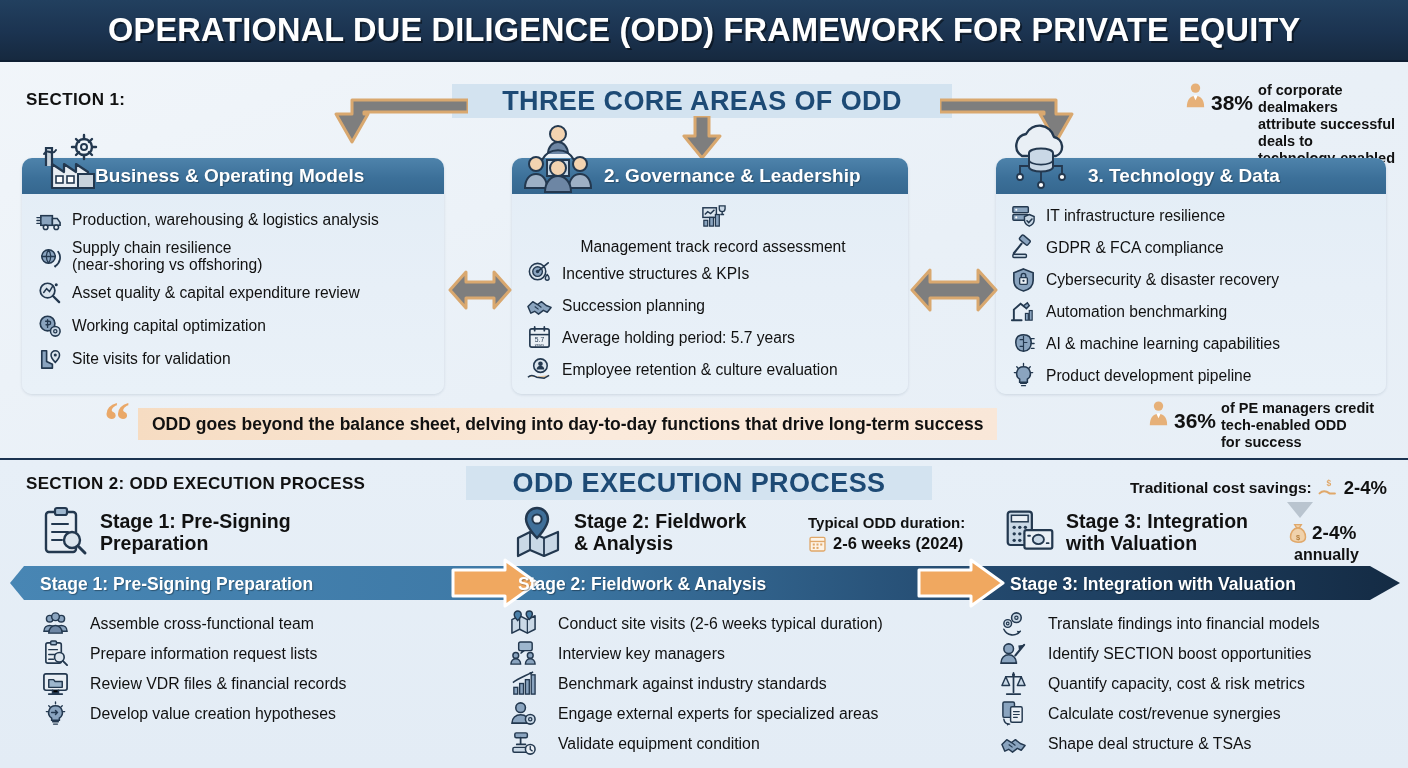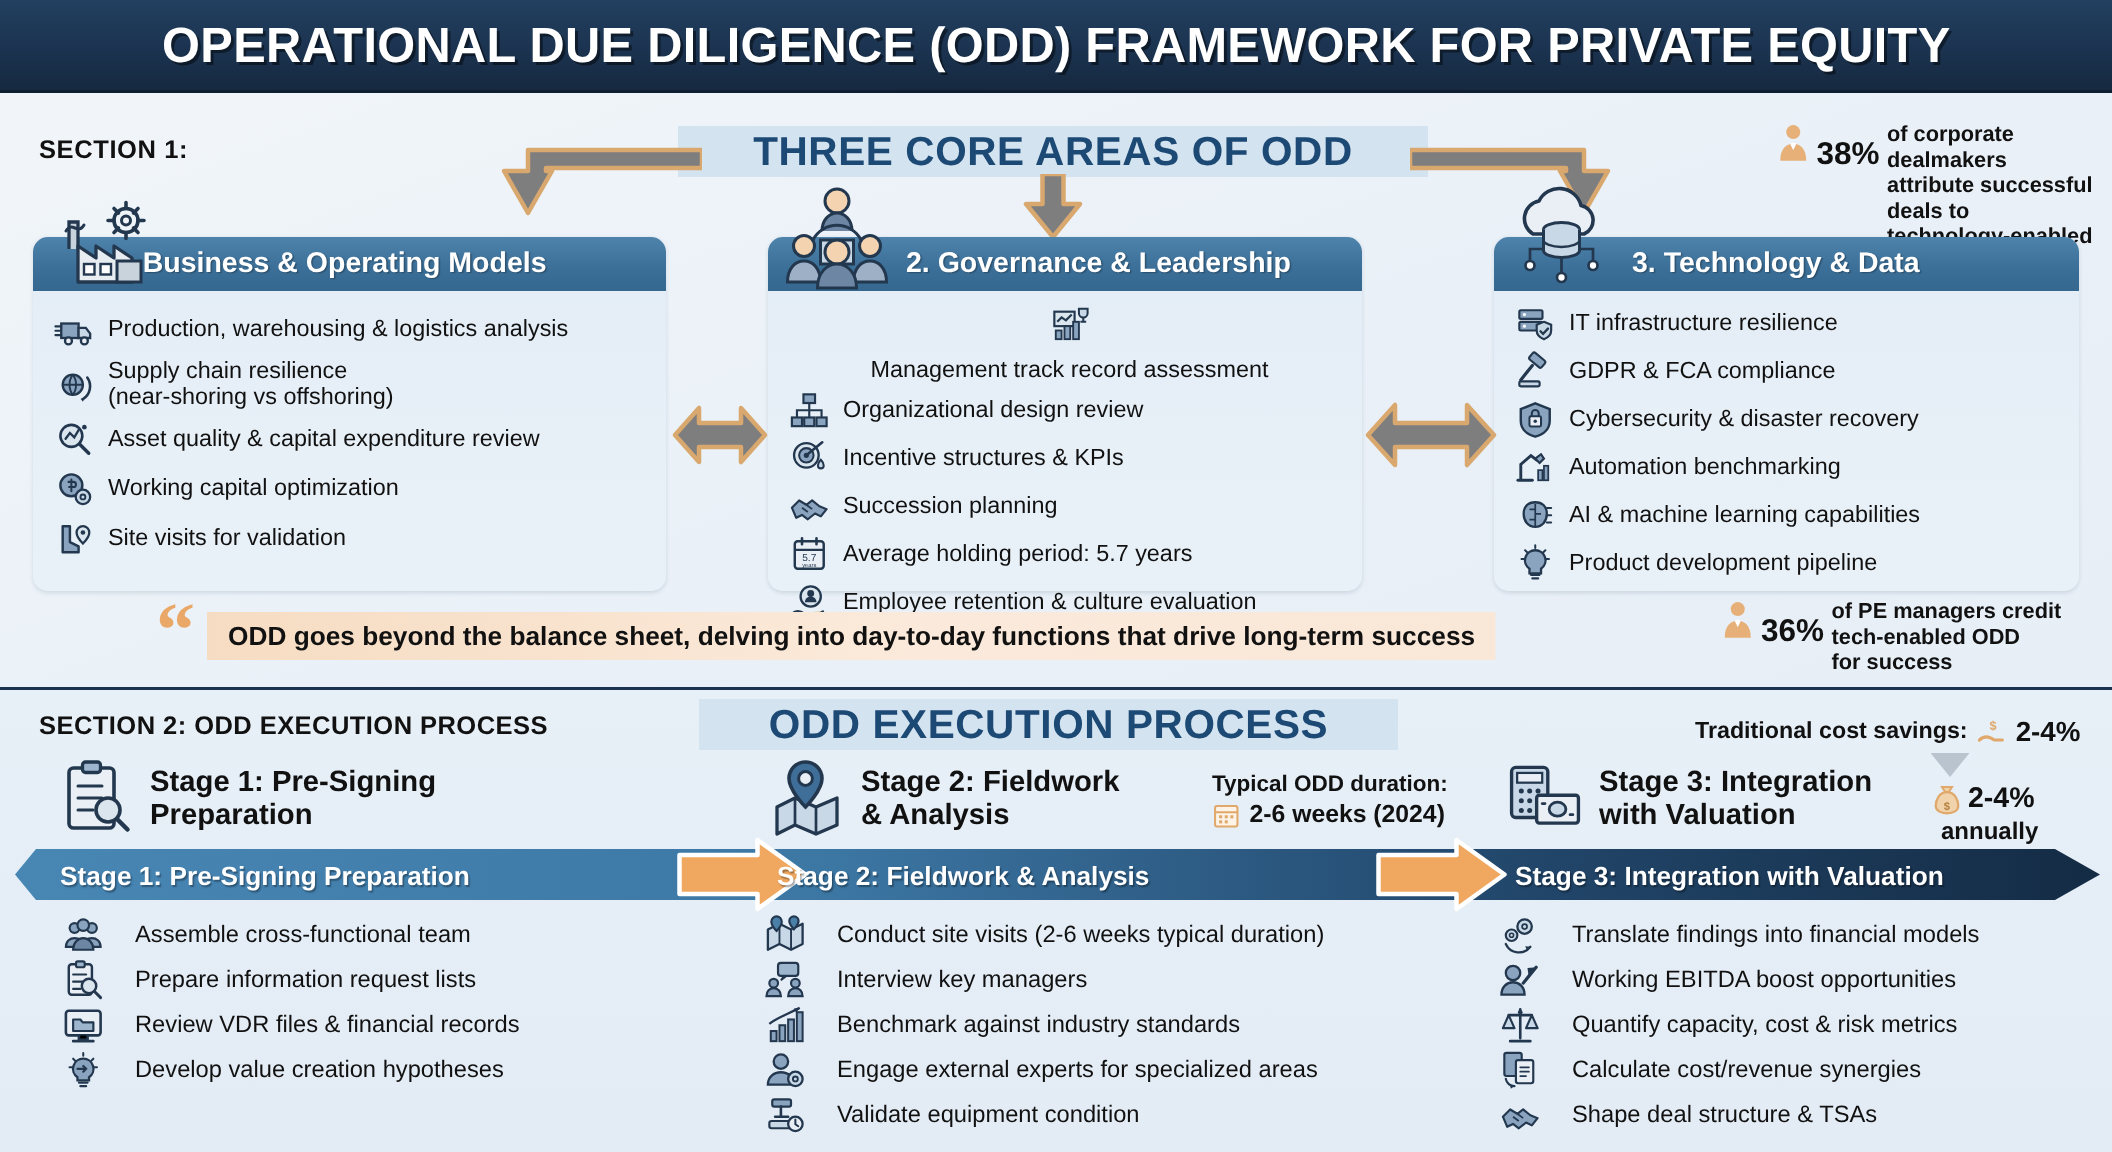--- a/index.html
+++ b/index.html
@@ -221,30 +221,20 @@
         <svg class="b-ico" viewBox="0 0 28 28">
           <rect x="3" y="6" width="14" height="10" fill="#dbe5ee" stroke="#23384f" stroke-width="1.5"></rect>
           <path d="M5 13l3-3 3 2 4-4" fill="none" stroke="#23384f" stroke-width="1.5"></path>
           <rect x="4" y="19" width="4" height="6" fill="#8aa4bf" stroke="#23384f" stroke-width="1.3"></rect>
           <rect x="10" y="16" width="4" height="9" fill="#8aa4bf" stroke="#23384f" stroke-width="1.3"></rect>
           <rect x="16" y="13" width="4" height="12" fill="#8aa4bf" stroke="#23384f" stroke-width="1.3"></rect>
           <path d="M20 4h6v3a3 3 0 0 1-6 0z" fill="#c9d8e6" stroke="#23384f" stroke-width="1.4"></path>
           <path d="M23 10v3M21 13h4" stroke="#23384f" stroke-width="1.4"></path>
         </svg>
         <div class="b-txt">Management track record assessment</div>
-      </div>
-      <div class="bullet" style="min-height:26px;">
-        <svg class="b-ico" viewBox="0 0 28 28">
-          <rect x="10" y="3" width="8" height="6" fill="#8aa4bf" stroke="#23384f" stroke-width="1.5"></rect>
-          <rect x="2" y="19" width="7" height="6" fill="#8aa4bf" stroke="#23384f" stroke-width="1.5"></rect>
-          <rect x="10.5" y="19" width="7" height="6" fill="#8aa4bf" stroke="#23384f" stroke-width="1.5"></rect>
-          <rect x="19" y="19" width="7" height="6" fill="#8aa4bf" stroke="#23384f" stroke-width="1.5"></rect>
-          <path d="M14 9v5M5.5 19v-5h17v5M14 14v5" fill="none" stroke="#23384f" stroke-width="1.5"></path>
-        </svg>
-        <div class="b-txt">Organizational design review</div>
       </div>
       <div class="bullet" style="min-height:26px;">
         <svg class="b-ico" viewBox="0 0 28 28">
           <circle cx="12" cy="12" r="8.5" fill="#dbe5ee" stroke="#23384f" stroke-width="1.6"></circle>
           <circle cx="12" cy="12" r="5" fill="#8aa4bf" stroke="#23384f" stroke-width="1.4"></circle>
           <circle cx="12" cy="12" r="1.8" fill="#23384f"></circle>
           <path d="M12 12L23 3" stroke="#23384f" stroke-width="1.8" stroke-linecap="round"></path>
           <path d="M20 19c0-2 2-4 2-4s2 2 2 4a2 2 0 0 1-4 0z" fill="#c9d8e6" stroke="#23384f" stroke-width="1.4"></path>
         </svg>
         <div class="b-txt">Incentive structures &amp; KPIs</div>
@@ -609,21 +599,21 @@
       </svg>
       <div class="b-txt">Translate findings into financial models</div>
     </div>
     <div class="bullet">
       <svg class="b-ico" viewBox="0 0 28 28">
         <circle cx="9" cy="9" r="5" fill="#8aa4bf" stroke="#23384f" stroke-width="1.6"></circle>
         <path d="M1 24c0-5.4 3.6-8.6 8-8.6s8 3.2 8 8.6z" fill="#8aa4bf" stroke="#23384f" stroke-width="1.6"></path>
         <path d="M16 16L25 5" stroke="#23384f" stroke-width="2.2" stroke-linecap="round"></path>
         <path d="M25 5l-6 .6 .8 5.6z" fill="#23384f"></path>
       </svg>
-      <div class="b-txt">Working EBITDA boost opportunities</div>
+      <div class="b-txt">Identify SECTION boost opportunities</div>
     </div>
     <div class="bullet">
       <svg class="b-ico" viewBox="0 0 28 28">
         <path d="M14 3v20M7 25h14M6 7h16" stroke="#23384f" stroke-width="1.8" stroke-linecap="round"></path>
         <path d="M2 16l4-9 4 9z" fill="#c9d8e6" stroke="#23384f" stroke-width="1.5" stroke-linejoin="round"></path>
         <path d="M18 16l4-9 4 9z" fill="#c9d8e6" stroke="#23384f" stroke-width="1.5" stroke-linejoin="round"></path>
         <circle cx="14" cy="5" r="1.6" fill="#23384f"></circle>
       </svg>
       <div class="b-txt">Quantify capacity, cost &amp; risk metrics</div>
     </div>

